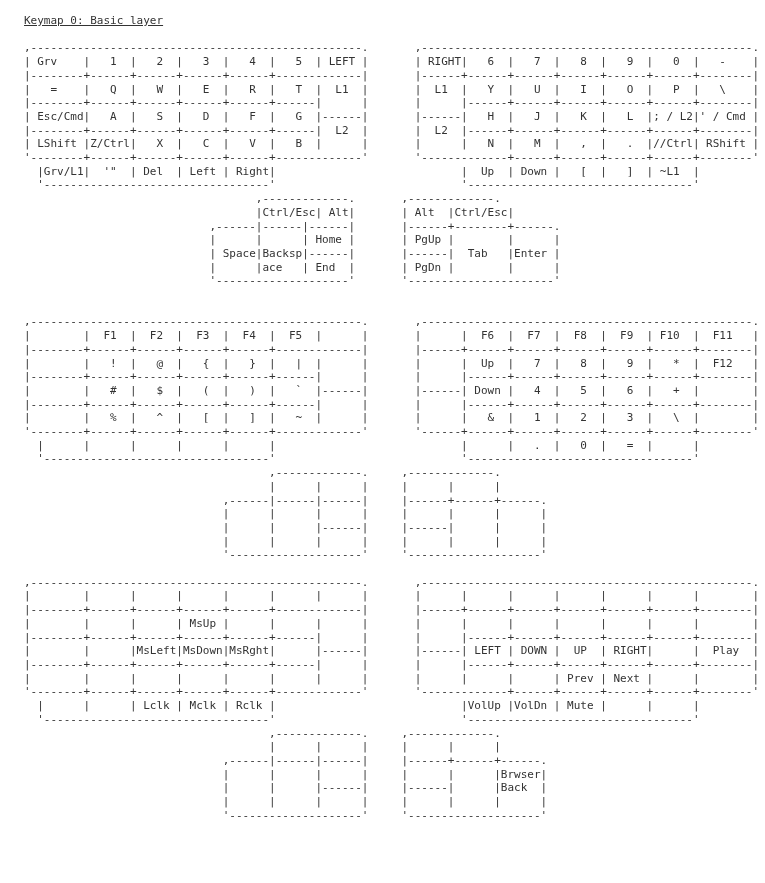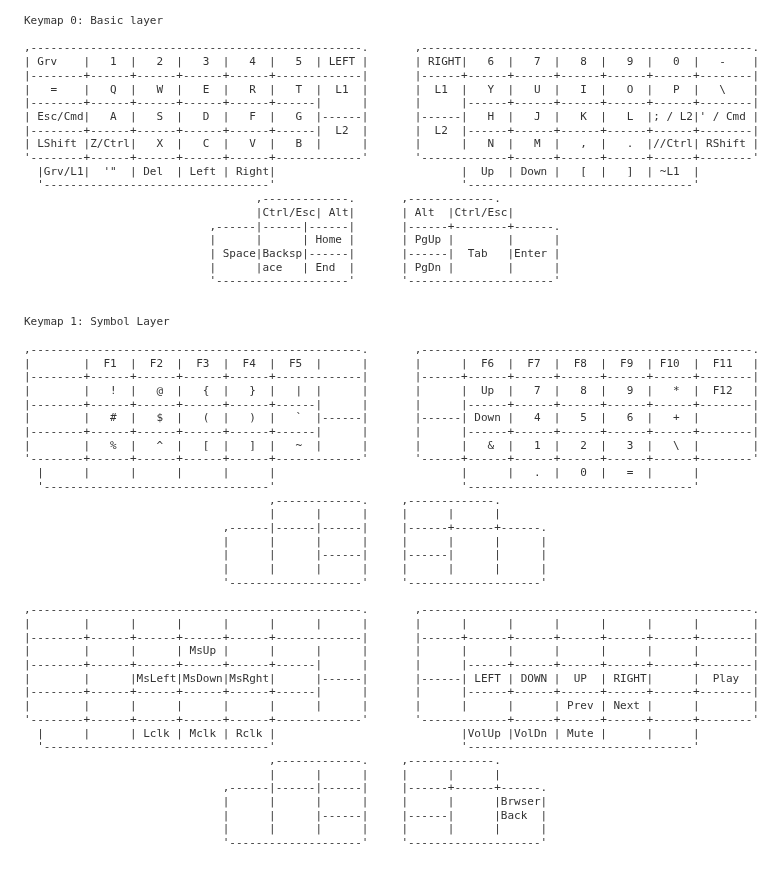--- a/index.html
+++ b/index.html
@@ -14,20 +14,21 @@
   .doc {
     padding: 14px 0 0 24px;
     font-size: 11px;
     line-height: 13.7px;
     color: #333333;
   }
   .km-title {
     white-space: pre;
     margin: 0 0 13.7px 0;
     font-weight: 400;
+    text-decoration: underline;
   }
   pre.km-art {
     margin: 0;
     padding: 0;
     font: inherit;
     white-space: pre;
   }
   section.km { margin: 0; }
   section.gap-2 { margin-top: 27.4px; }
   section.gap-1 { margin-top: 13.7px; }
@@ -53,21 +54,20 @@
                                    ,-------------.       ,-------------.
                                    |Ctrl/Esc| Alt|       | Alt  |Ctrl/Esc|
                             ,------|------|------|       |------+--------+------.
                             |      |      | Home |       | PgUp |        |      |
                             | Space|Backsp|------|       |------|  Tab   |Enter |
                             |      |ace   | End  |       | PgDn |        |      |
                             '--------------------'       '----------------------'</pre>
   </section>
 
   <section class="km gap-2">
-    <div class="km-title">Keymap 1: Symbol Layer</div>
     <pre class="km-art">,--------------------------------------------------.       ,--------------------------------------------------.
 |        |  F1  |  F2  |  F3  |  F4  |  F5  |      |       |      |  F6  |  F7  |  F8  |  F9  | F10  |  F11   |
 |--------+------+------+------+------+-------------|       |------+------+------+------+------+------+--------|
 |        |   !  |   @  |   {  |   }  |   |  |      |       |      |  Up  |   7  |   8  |   9  |   *  |  F12   |
 |--------+------+------+------+------+------|      |       |      |------+------+------+------+------+--------|
 |        |   #  |   $  |   (  |   )  |   `  |------|       |------| Down |   4  |   5  |   6  |   +  |        |
 |--------+------+------+------+------+------|      |       |      |------+------+------+------+------+--------|
 |        |   %  |   ^  |   [  |   ]  |   ~  |      |       |      |   &amp;  |   1  |   2  |   3  |   \  |        |
 '--------+------+------+------+------+-------------'       '------+------+------+------+------+------+--------'
   |      |      |      |      |      |                            |      |   .  |   0  |   =  |      |

